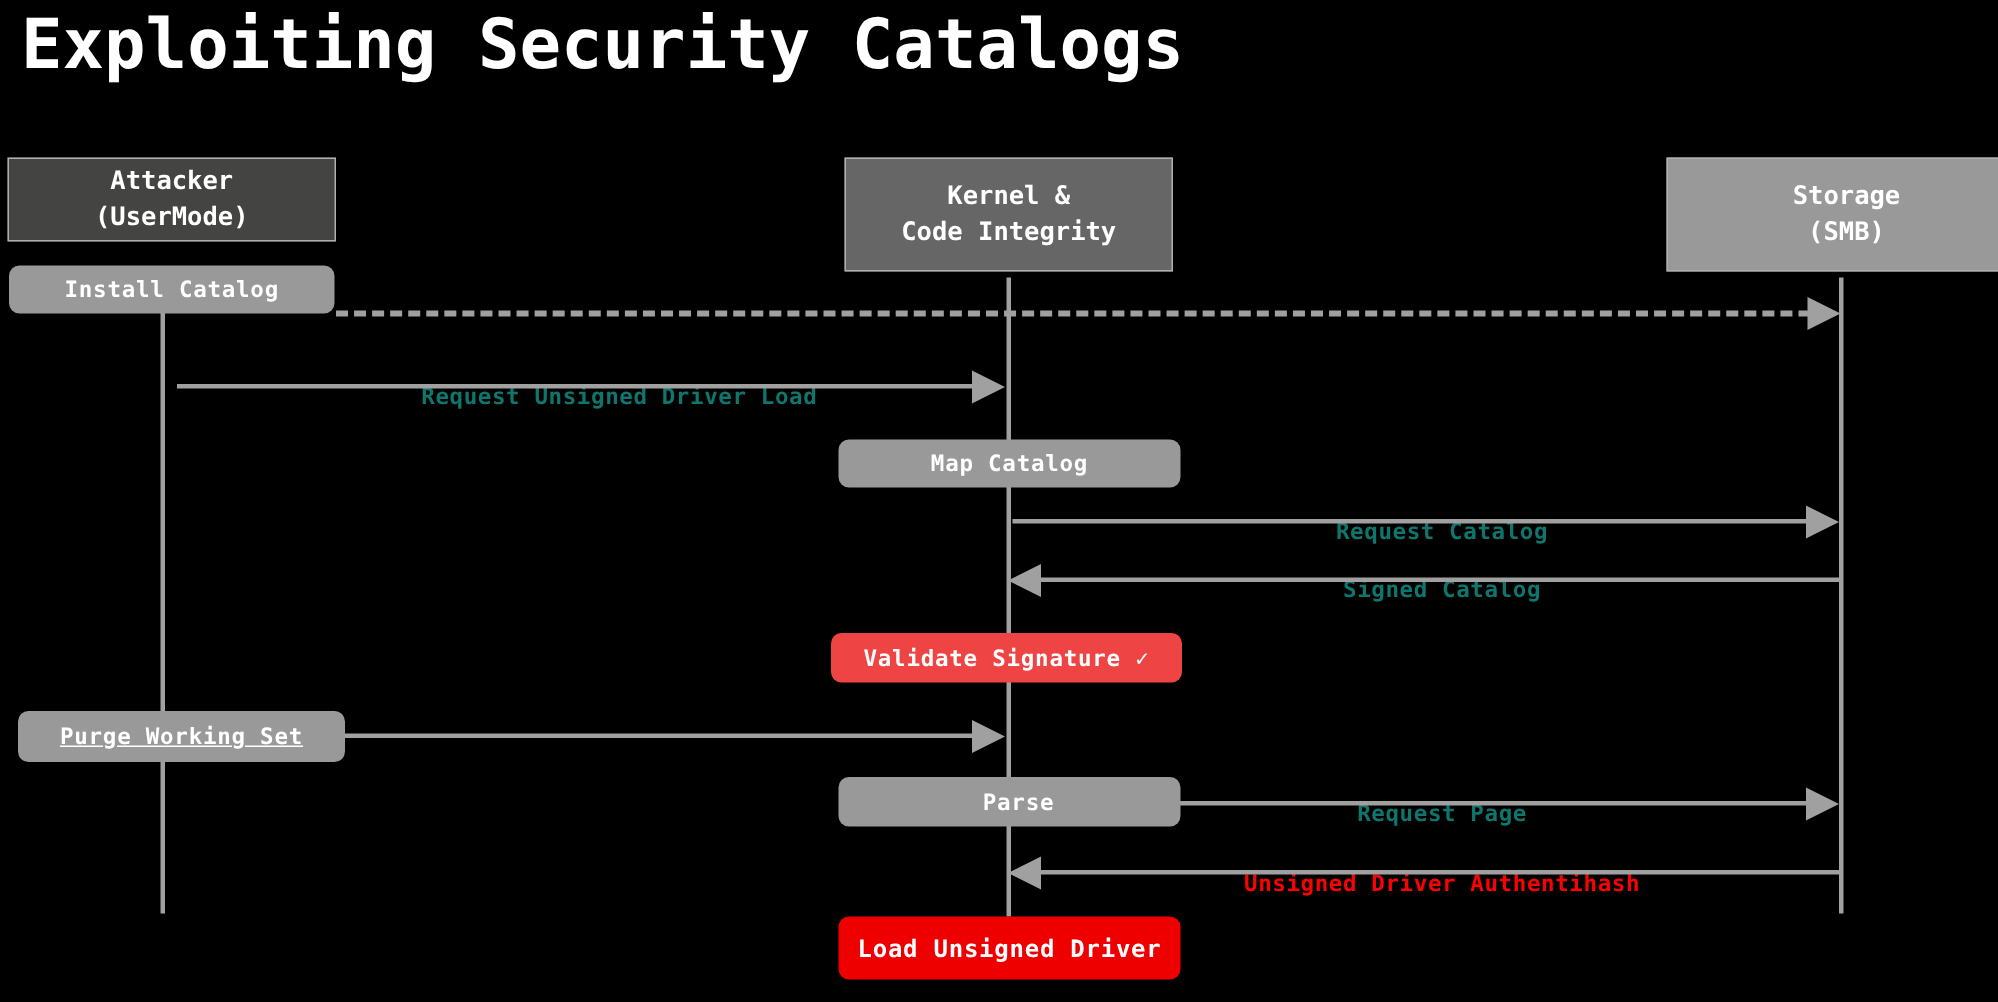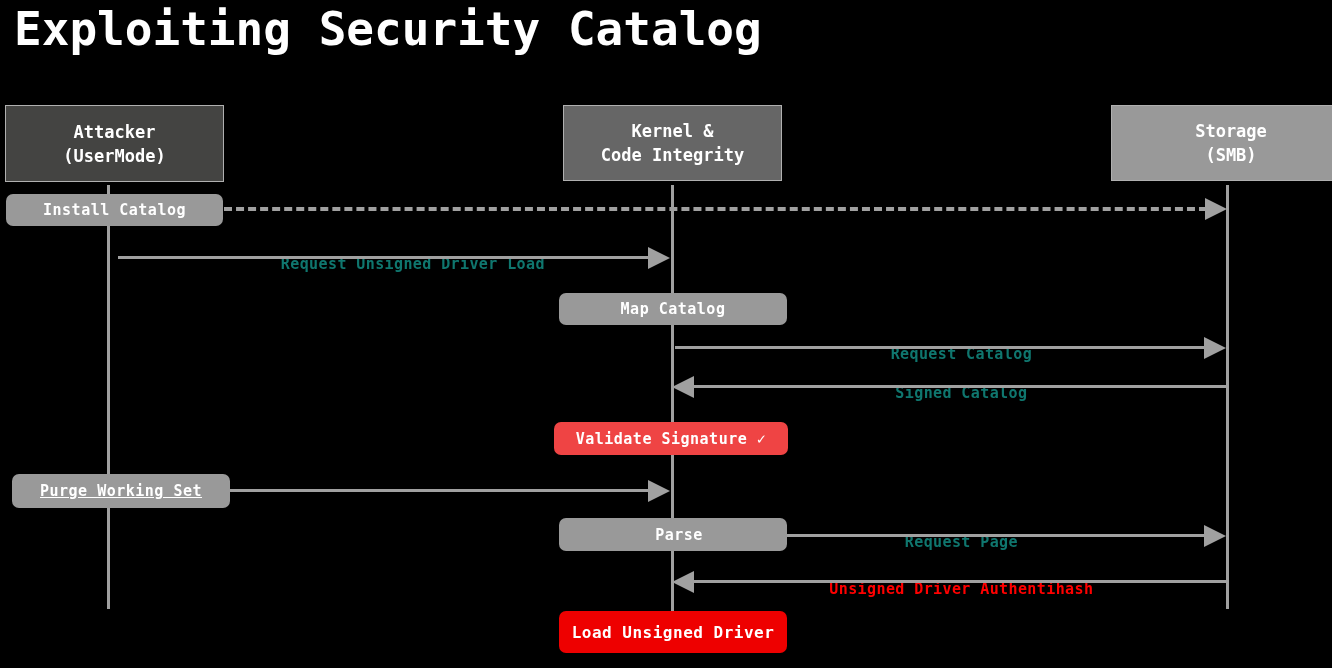--- a/index.html
+++ b/index.html
@@ -106,44 +106,44 @@
     text-align: center;
     letter-spacing: 0.4px;
   }
   .msglabel.danger { color: #ff0000; }
 </style>
 </head>
 <body>
 
 <div id="diagram">
 
-  <div class="title">Exploiting Security Catalog</div>
+  <div class="title">Exploiting Security Catalogs</div>
 
   <div class="lifeline" style="left:107px; top:185px; height:424px;"></div>
   <div class="lifeline" style="left:671px; top:185px; height:426px;"></div>
   <div class="lifeline" style="left:1226px; top:185px; height:424px;"></div>
 
-  <div class="participant" style="left:5px; top:105px; width:219px; height:77px; background:#444442;">
+  <div class="participant" style="left:5px; top:105px; width:219px; height:56px; background:#444442;">
     <span>Attacker</span>
     <span>(UserMode)</span>
   </div>
 
   <div class="participant" style="left:563px; top:105px; width:219px; height:76px; background:#666666;">
     <span>Kernel &amp;</span>
     <span>Code Integrity</span>
   </div>
 
   <div class="participant" style="left:1111px; top:105px; width:240px; height:76px; background:#999999;">
     <span>Storage</span>
     <span>(SMB)</span>
   </div>
 
   <div class="msgline dashed" style="left:224px; top:207px; width:983px;"></div>
   <div class="arrowhead right" style="left:1205px; top:198px;"></div>
-  <div class="actbox gray" style="left:6px; top:194px; width:217px; height:32px;">
+  <div class="actbox gray" style="left:6px; top:177px; width:217px; height:32px;">
     <span>Install Catalog</span>
   </div>
 
   <div class="msglabel" style="left:118px; top:237px; width:552px;">
     <span>Request Unsigned Driver Load</span>
   </div>
   <div class="msgline" style="left:118px; top:256px; width:531px;"></div>
   <div class="arrowhead right" style="left:648px; top:247px;"></div>
 
   <div class="actbox gray" style="left:559px; top:293px; width:228px; height:32px;">

